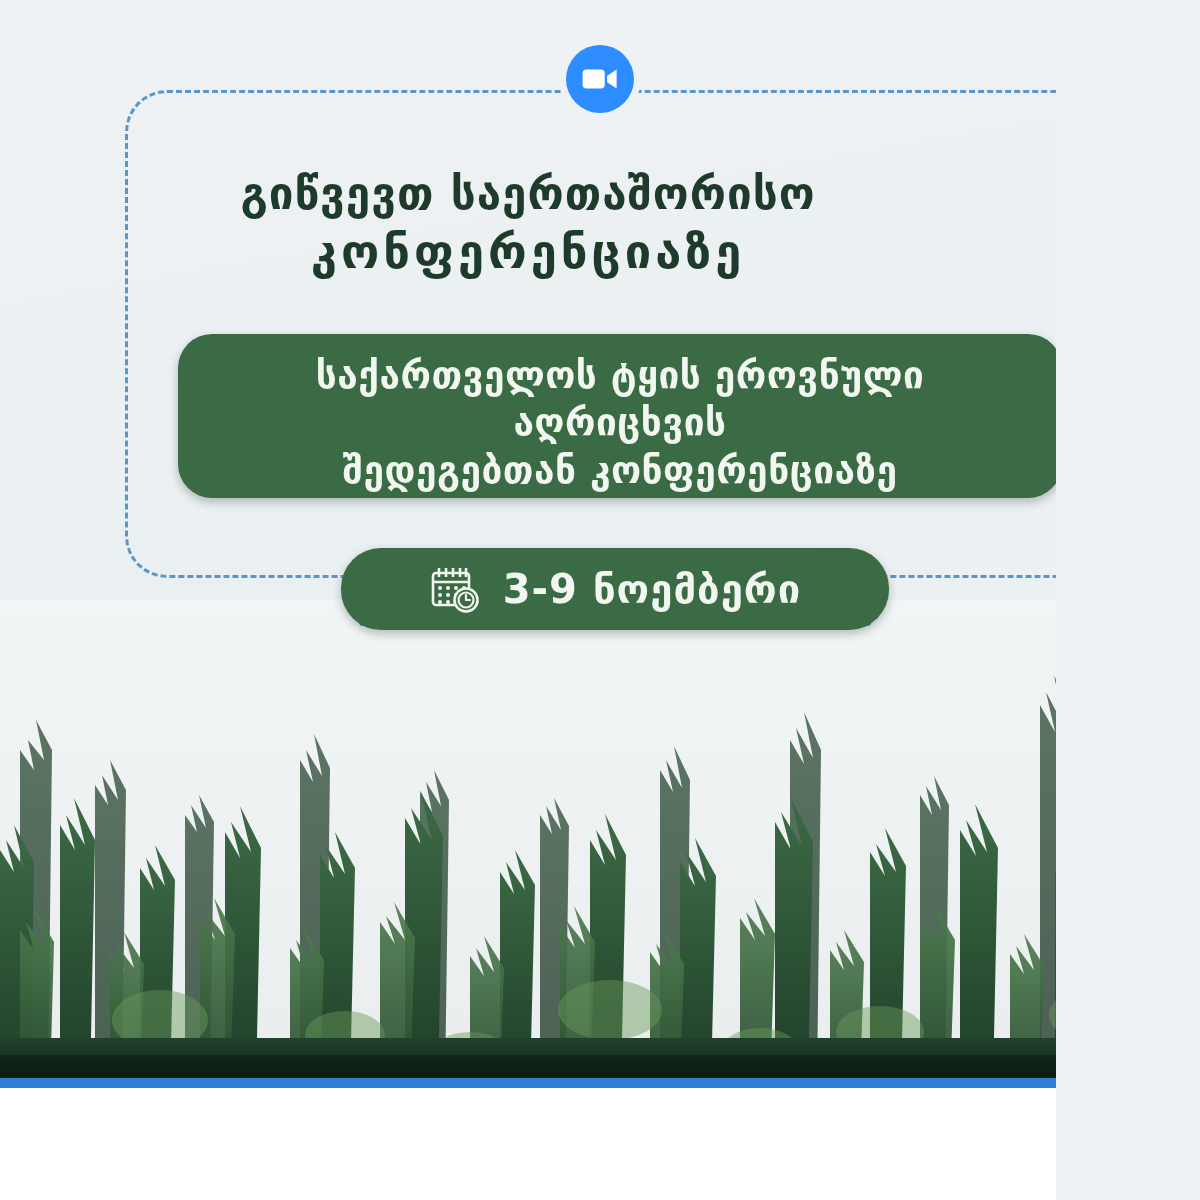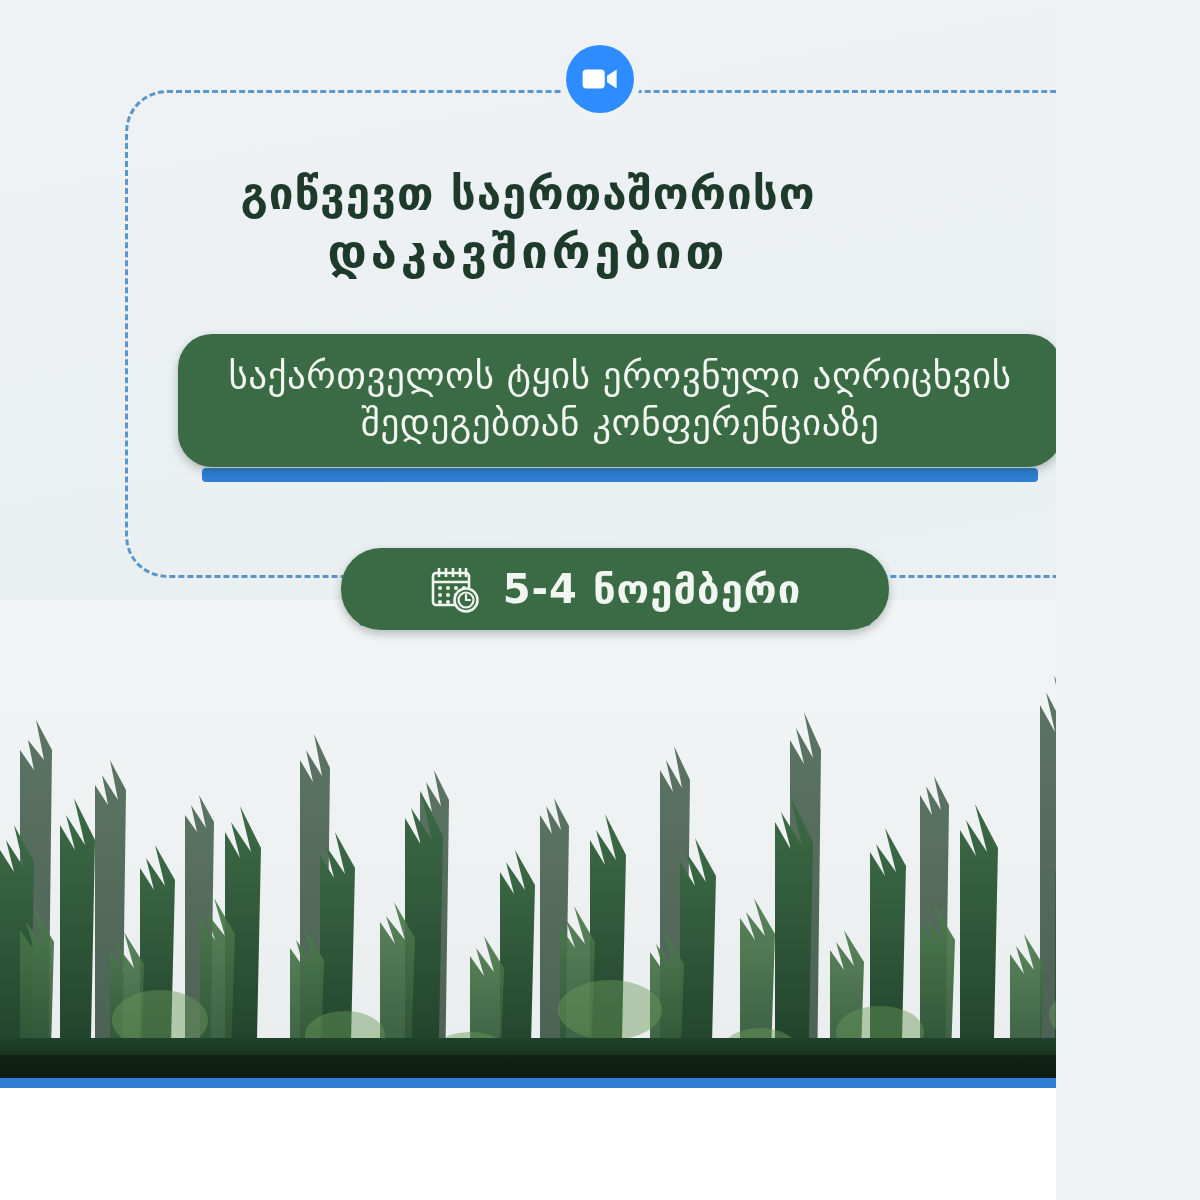--- a/index.html
+++ b/index.html
@@ -78,24 +78,24 @@
     left:178px; top:334px; width:884px;
   }
   .banner-underline {
     position:absolute; left:24px; right:24px; top:134px; height:14px;
     background:#2f7fd6; border-radius:4px;
   }
   .banner {
     position:relative;
     background:#3a6b44;
     border-radius:34px;
-    padding:18px 28px 20px;
+    padding:18px 28px 4px;
     text-align:center;
     color:#f2f6f0;
-    font-weight:400;
+    font-weight:700;
     font-size:37px;
     line-height:1.28;
     letter-spacing:0.5px;
     box-shadow:0 4px 10px rgba(20,40,25,.28);
     z-index:2;
   }
   .banner span { display:block; }
 
   
   .date-wrap {
@@ -223,21 +223,21 @@
 
   <div class="zoom-badge">
     <svg viewBox="0 0 48 32">
       <rect x="2" y="4" width="28" height="24" rx="5" fill="#ffffff"></rect>
       <path d="M33 12 L45 4 L45 28 L33 20 Z" fill="#ffffff"></path>
     </svg>
   </div>
 
   <div class="headline">
     <span class="l1">გიწვევთ საერთაშორისო</span>
-    <span class="l2">დაკავშირებით</span>
+    <span class="l2">კონფერენციაზე</span>
   </div>
 
   <div class="banner-wrap">
     <div class="banner-underline"></div>
     <div class="banner">
       <span>საქართველოს ტყის ეროვნული აღრიცხვის</span>
       <span>შედეგებთან კონფერენციაზე</span>
     </div>
   </div>
 
@@ -260,21 +260,21 @@
               <circle cx="19" cy="31" r="2"></circle>
               <circle cx="27" cy="31" r="2"></circle>
             <circle cx="11" cy="38" r="2"></circle>
               <circle cx="19" cy="38" r="2"></circle>
           </g>
           <circle cx="37" cy="36" r="11.5" fill="#3a6b44" stroke="#f2f6f0" stroke-width="2.6"></circle>
           <circle cx="37" cy="36" r="7.5" fill="none" stroke="#f2f6f0" stroke-width="2.2"></circle>
           <path d="M37 31 V36 H41" stroke="#f2f6f0" stroke-width="2.2" fill="none" stroke-linecap="round"></path>
         </svg>
       </span>
-      <span>5-4 ნოემბერი</span>
+      <span>3-9 ნოემბერი</span>
     </div>
   </div>
 
   <div class="footer">
 
     
     
 
     
     

